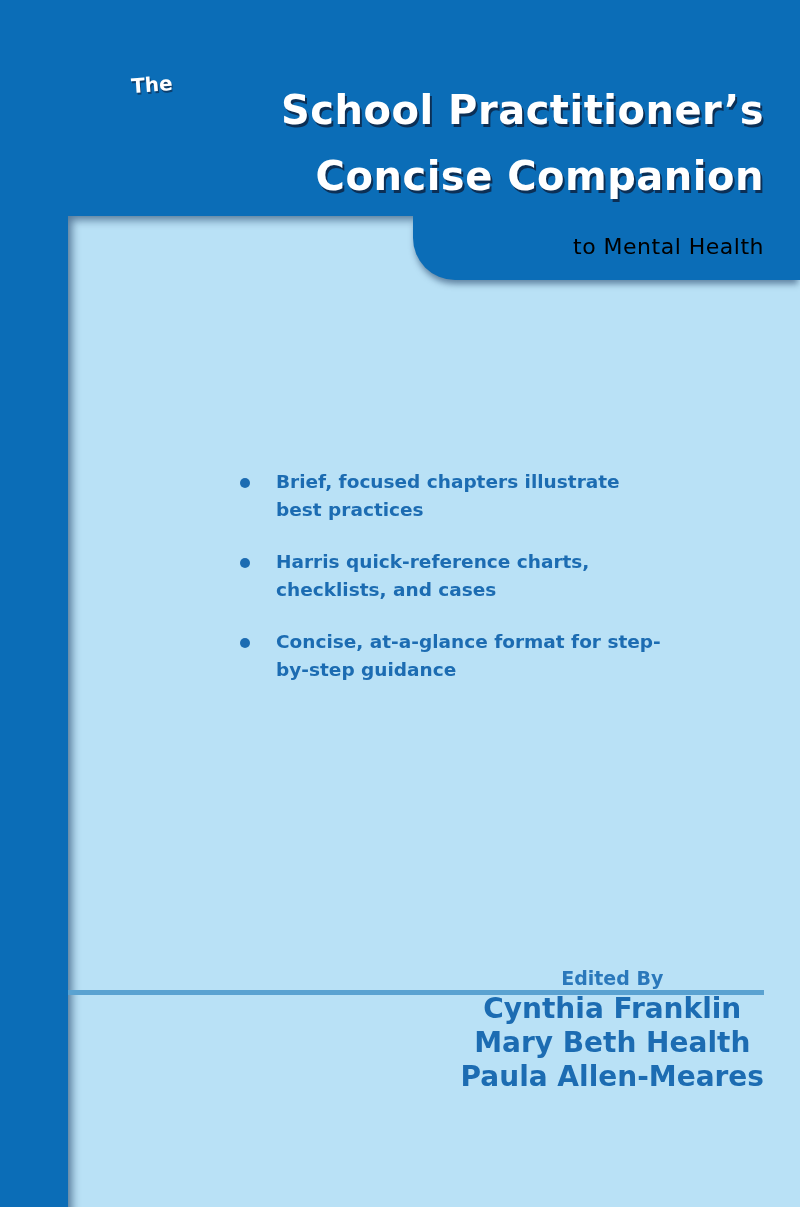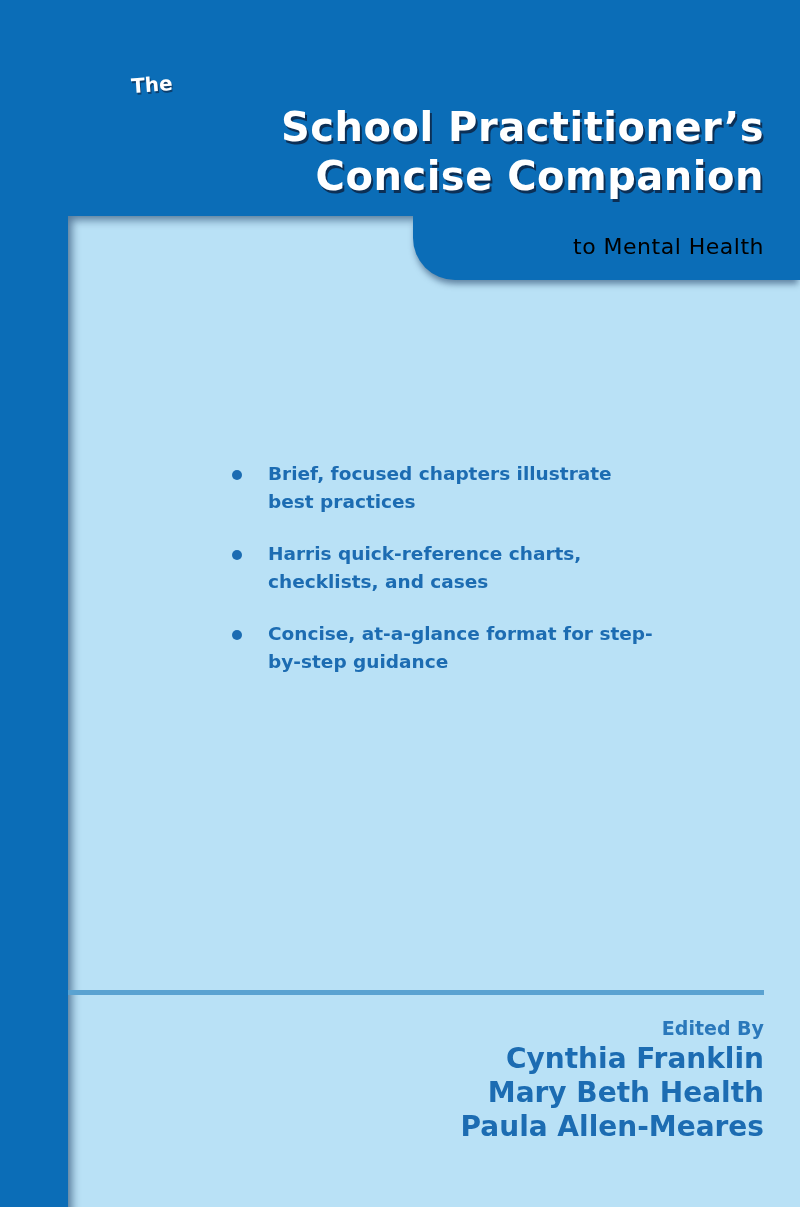--- a/index.html
+++ b/index.html
@@ -17,21 +17,21 @@
     text-shadow: 1px 2px 0 #0d3f6e;
     transform: rotate(-4deg); transform-origin: left bottom;
   }
   .title-line {
     position: absolute; right: 36px;
     font-family: "DejaVu Sans", sans-serif; font-weight: bold;
     font-size: 40px; line-height: 44px; color: #ffffff;
     letter-spacing: 0.5px; white-space: nowrap;
     text-shadow: 2px 3px 0 #0c2f55;
   }
-  .title-line-1 { top: 105px; text-align: center; }
+  .title-line-1 { top: 88px; text-align: center; }
   .title-line-2 { top: 154px; }
 
   .inner-panel {
     position: absolute; left: 68px; top: 216px; right: 0; bottom: 0;
     background: #b9e1f6;
     box-shadow: inset 8px 8px 8px -4px rgba(10, 40, 80, 0.55);
   }
 
   .subtitle-tab {
     position: absolute; left: 413px; top: 216px; right: 0; height: 64px;
@@ -41,40 +41,40 @@
   }
   .subtitle-text {
     position: absolute; right: 36px; top: 14px;
     font-family: "DejaVu Sans", sans-serif; font-weight: normal;
     font-size: 22px; line-height: 34px; color: #000000;
     letter-spacing: 0.5px; white-space: nowrap;
   }
 
   .features-list {
     position: absolute; left: 222px; top: 456px; width: 430px;
-    list-style: none; margin: 4px; padding: 0;
+    list-style: none; margin: 12px; padding: 0;
   }
   .feature-item {
     position: relative; padding-left: 42px; margin-bottom: 24px;
     font-family: "DejaVu Sans", sans-serif; font-weight: bold;
     font-size: 18.5px; line-height: 28px; color: #1c6cb2;
   }
   .feature-bullet {
     position: absolute; left: 6px; top: 10px;
     width: 10px; height: 10px; border-radius: 50%;
     background: #1c6cb2;
   }
 
   .divider {
     position: absolute; left: 68px; width: 696px; top: 990px; height: 5px;
     background: #5aa2d1;
   }
 
   .credits {
-    position: absolute; right: 36px; top: 1014px; text-align: right;
+    position: absolute; right: 36px; top: 964px; text-align: center;
     font-family: "DejaVu Sans", sans-serif; font-weight: bold; color: #1c6cb2; margin-left: 28px;
   }
   .edited-by { font-size: 19px; line-height: 28px; color: #2a78bb; }
   .editor-name { font-size: 28px; line-height: 34px; white-space: nowrap; }
 </style>
 </head>
 <body>
 
 <div class="cover-frame"></div>
 

